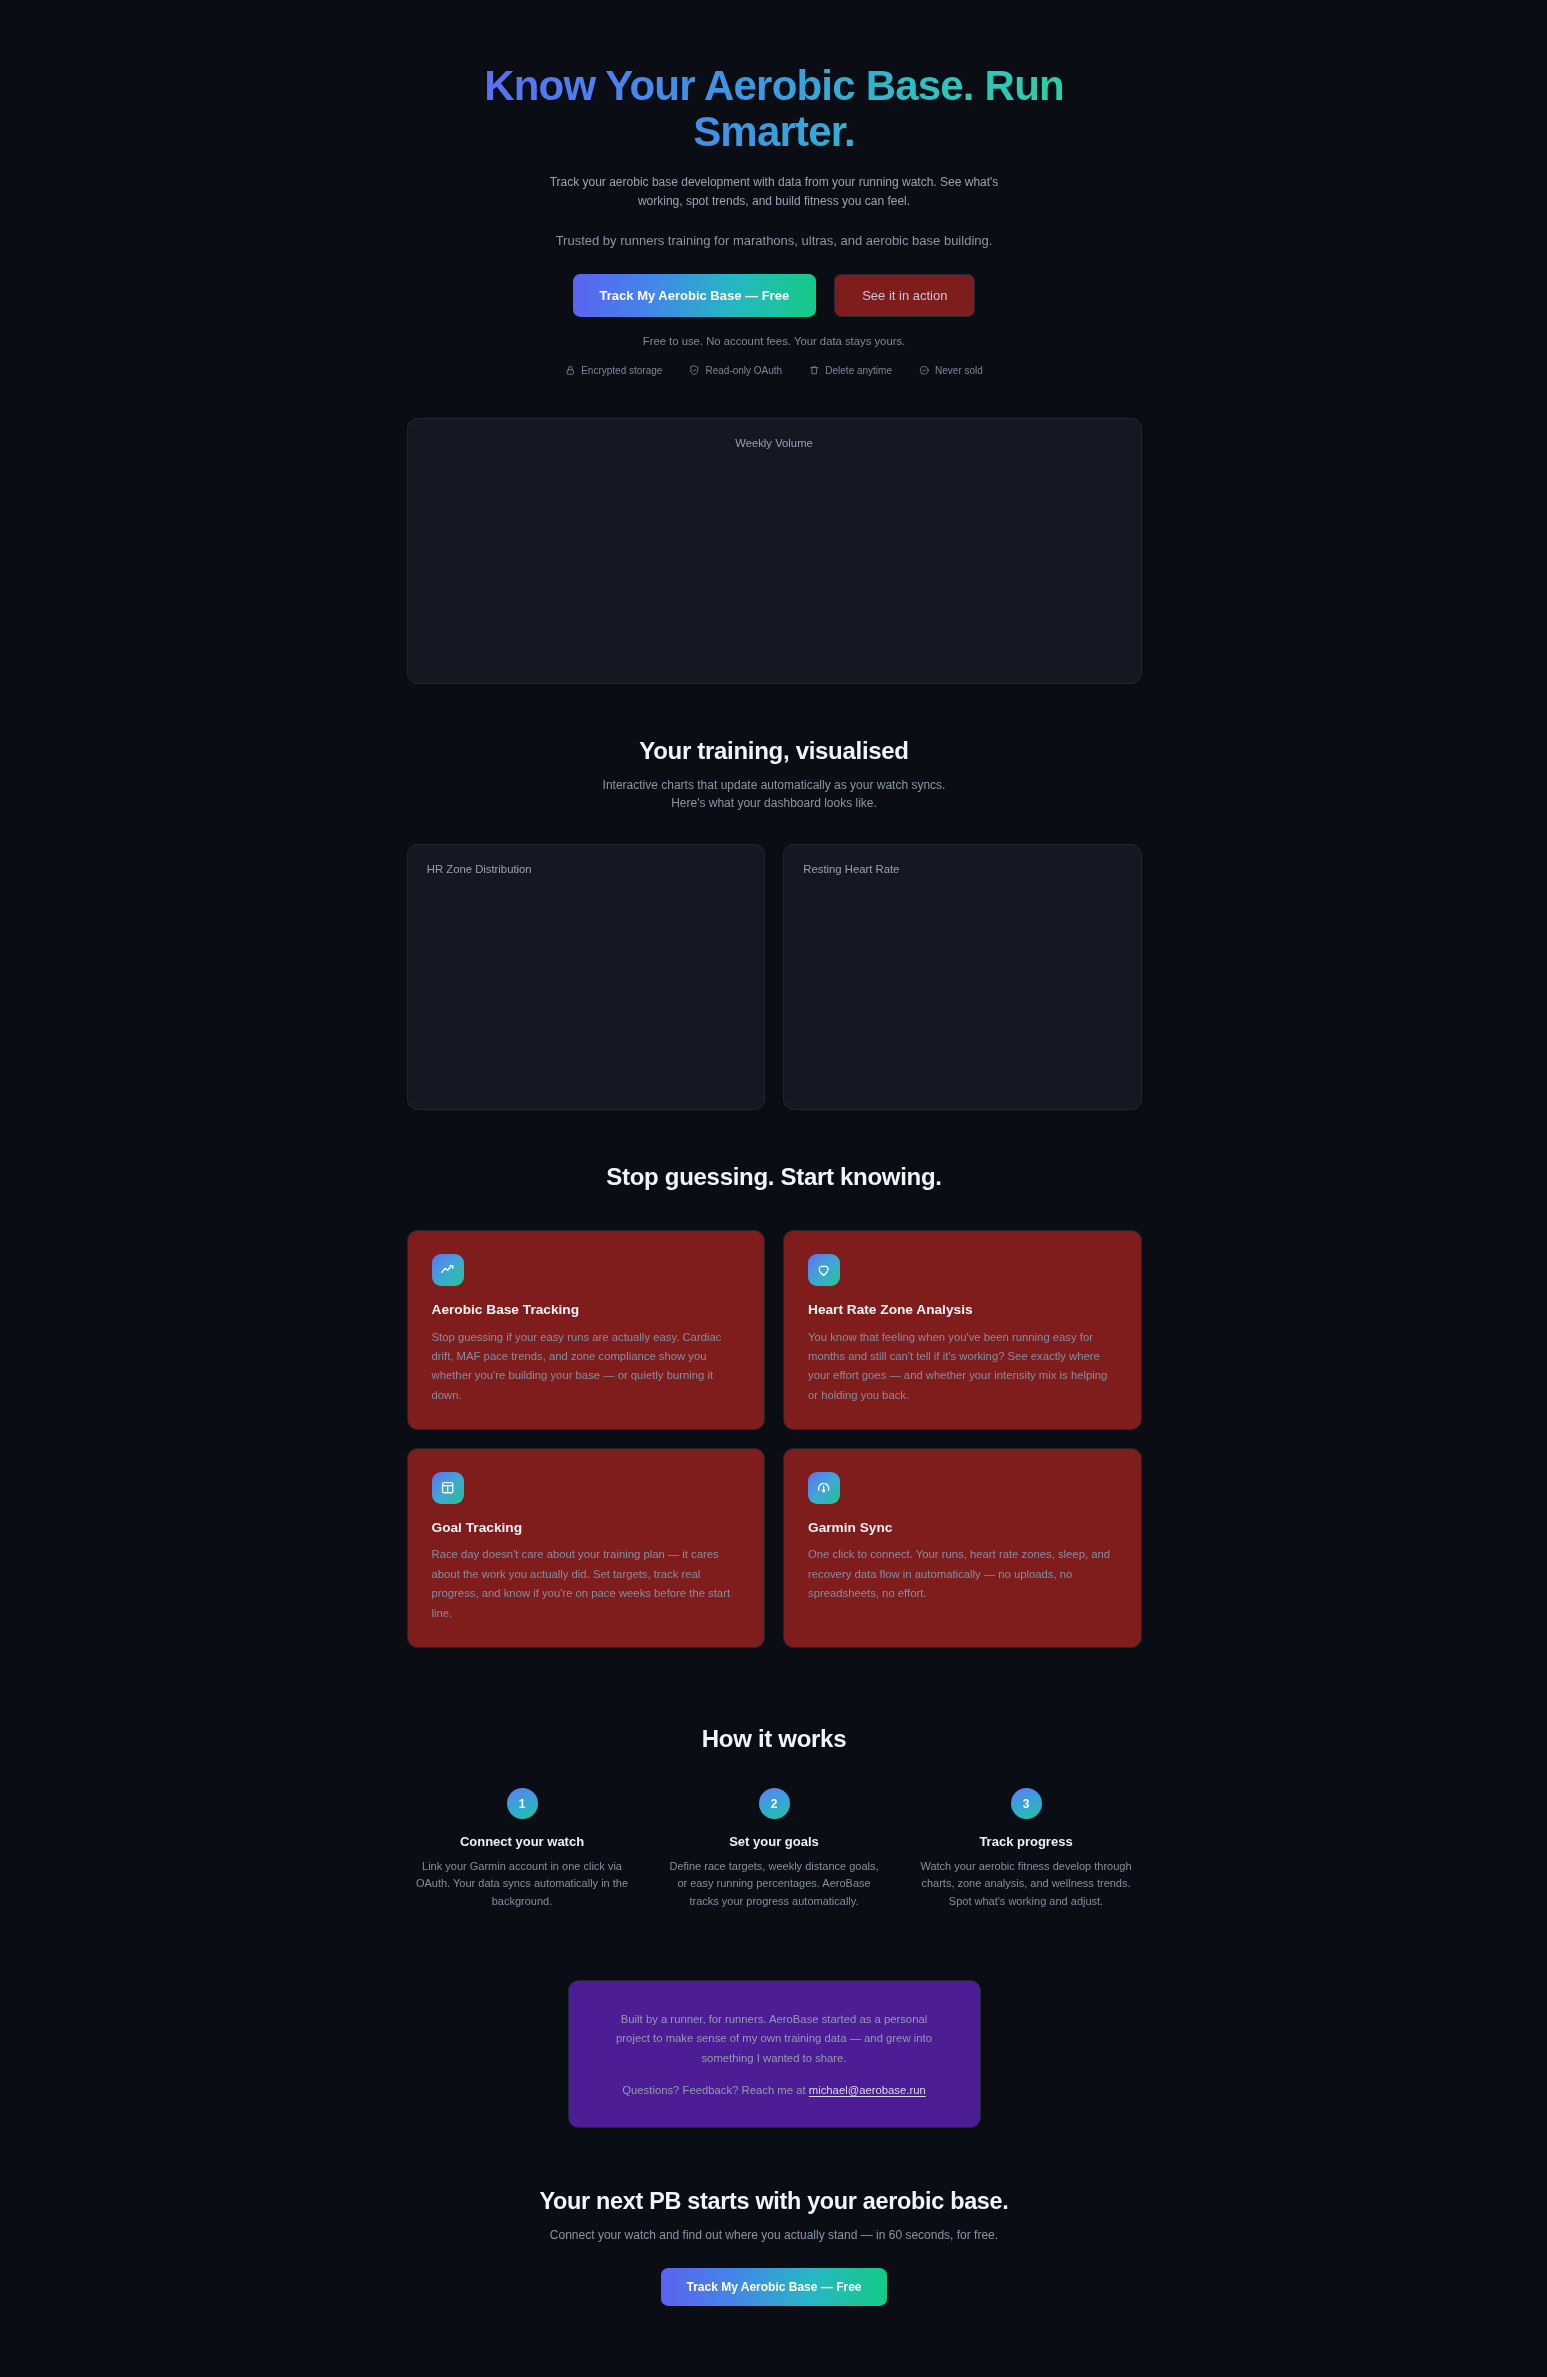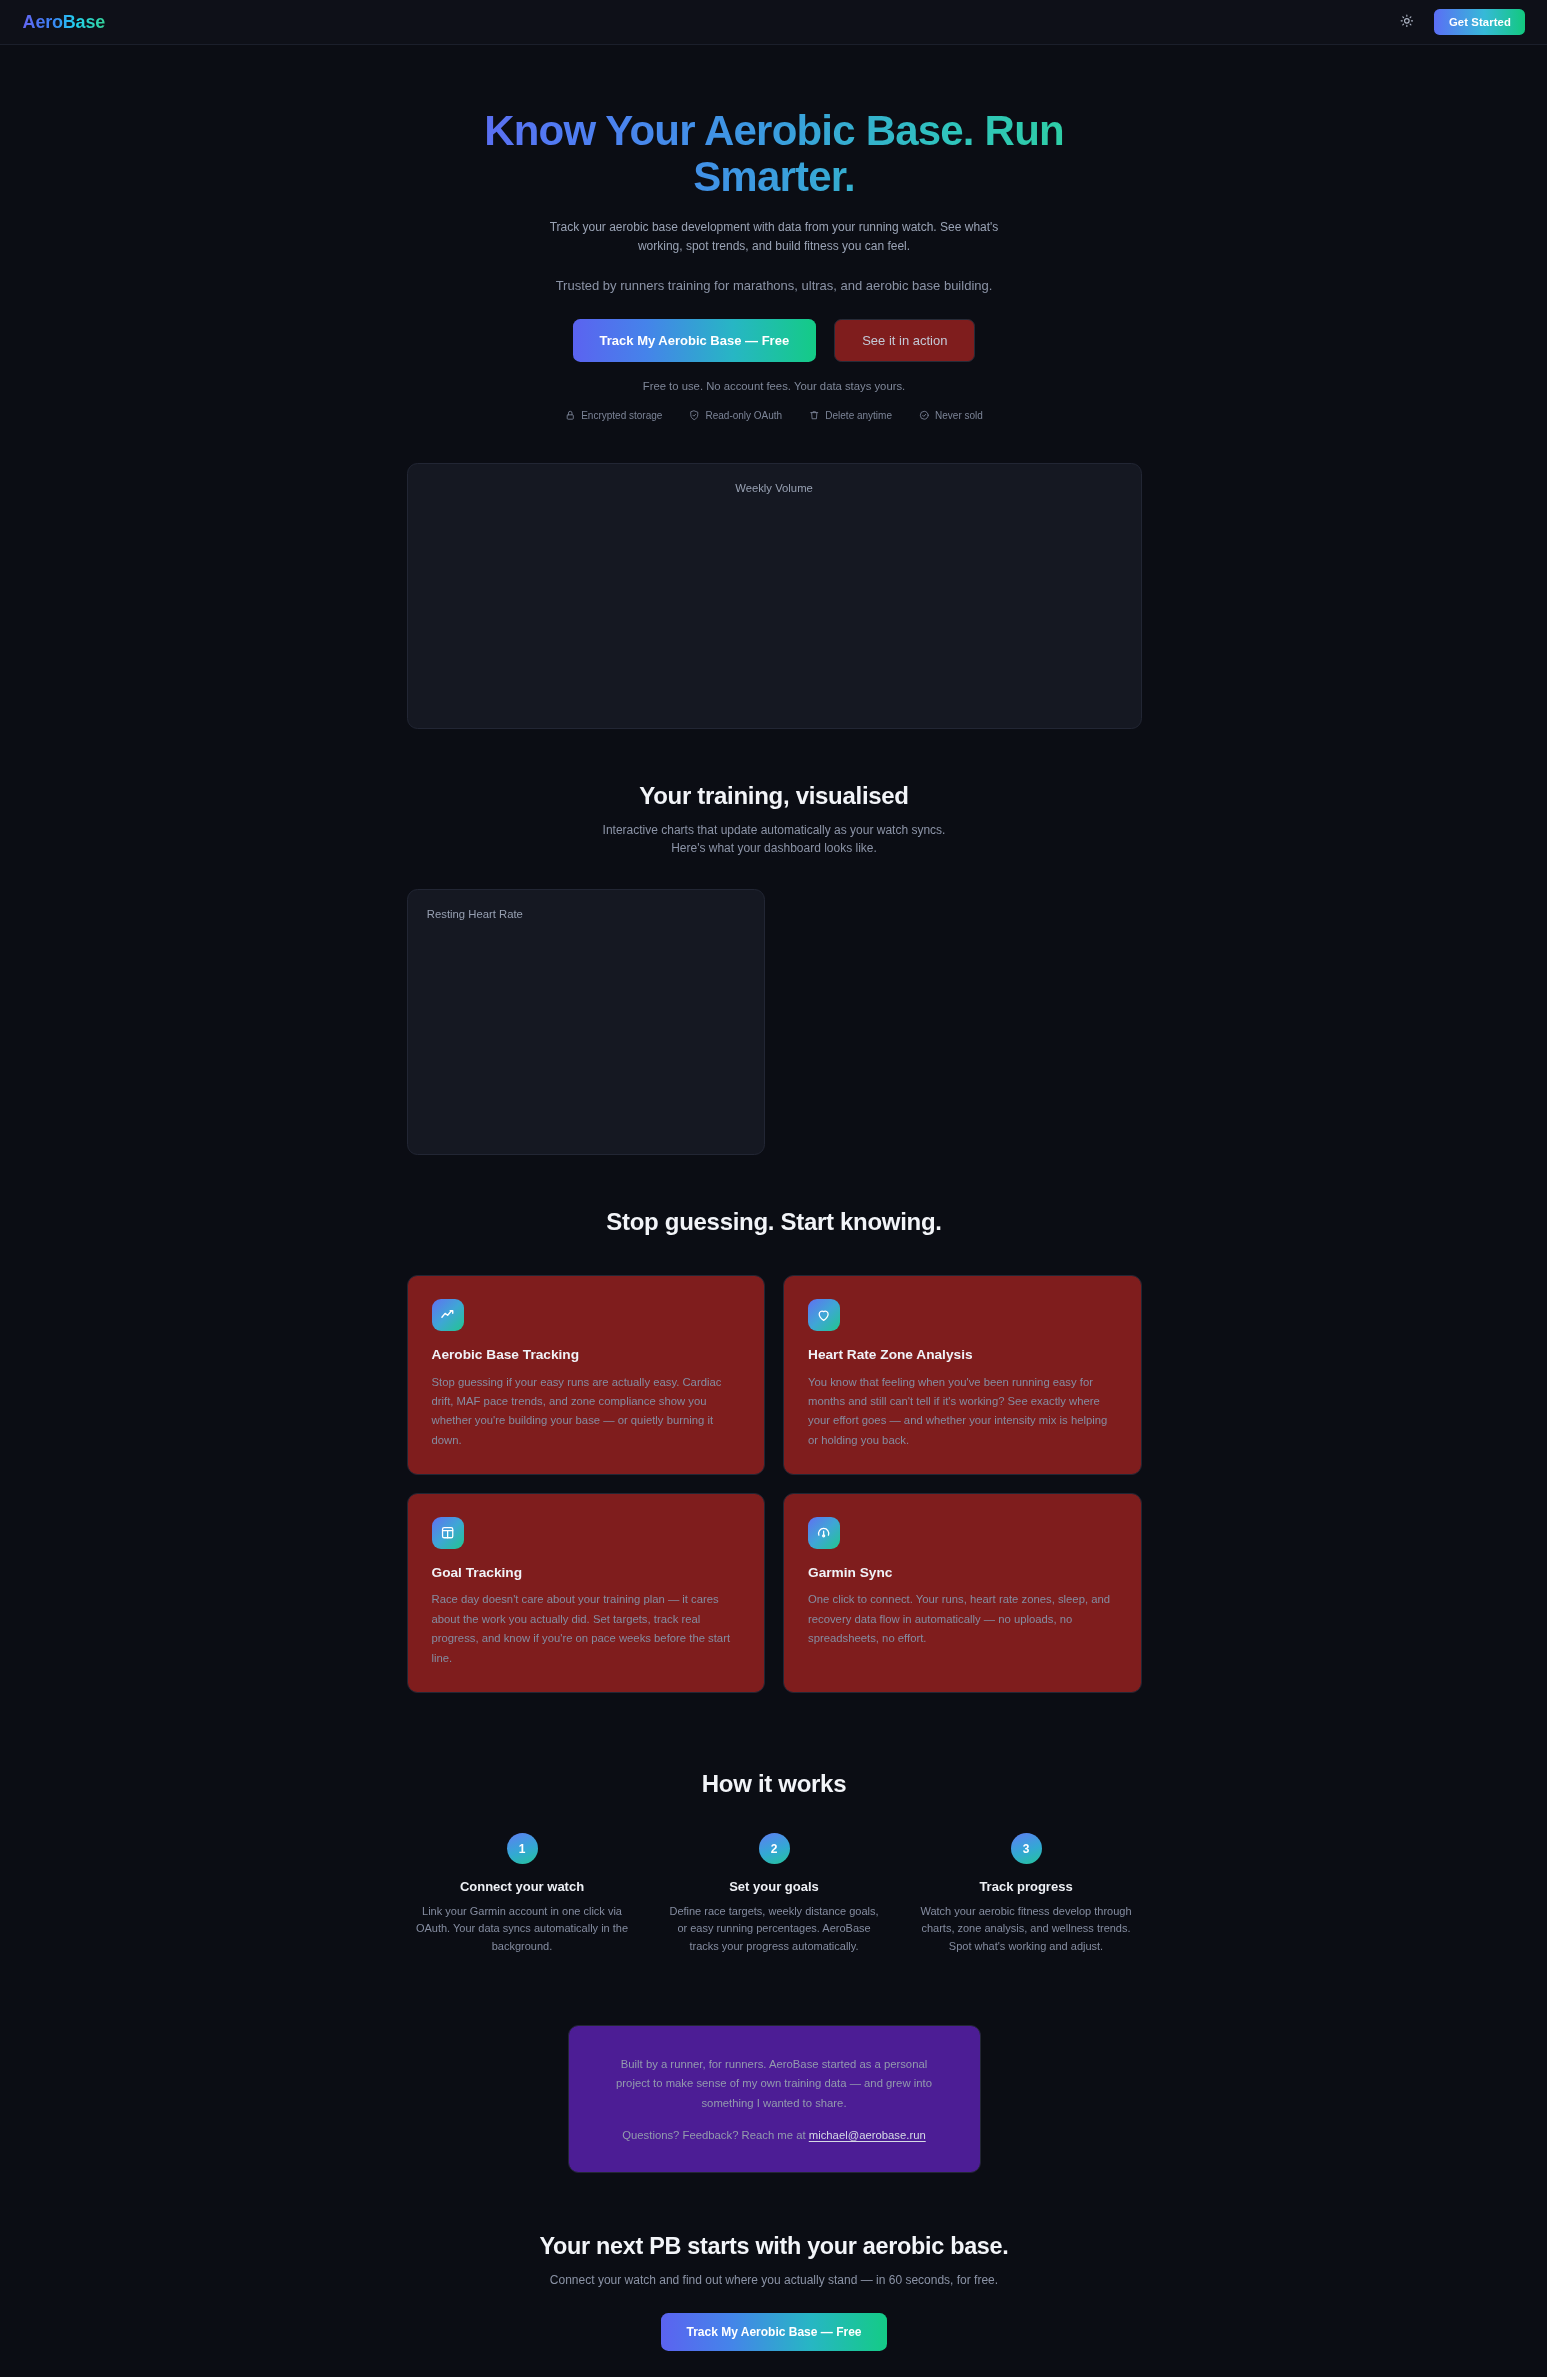--- a/index.html
+++ b/index.html
@@ -276,34 +276,20 @@
     font-size: 12px;
     color: #8b93a6;
   }
   .final-cta .btn-primary { margin-top: 26px; padding: 12px 26px; font-size: 12px; }
 </style>
 </head>
 <body>
 
 <div class="page">
 
-  <header class="site-header">
-    <div class="brand">AeroBase</div>
-    <div class="header-right">
-      <button class="theme-toggle">
-        <span>
-          <svg width="13.7" height="13.7" viewBox="0 0 24 24" fill="none" stroke="#aeb5c4" stroke-width="2" stroke-linecap="round">
-            <circle cx="12" cy="12" r="4"></circle>
-            <path d="M12 2v2M12 20v2M4.9 4.9l1.4 1.4M17.7 17.7l1.4 1.4M2 12h2M20 12h2M4.9 19.1l1.4-1.4M17.7 6.3l1.4-1.4"></path>
-          </svg>
-        </span>
-      </button>
-      <button class="btn-getstarted">Get Started</button>
-    </div>
-  </header>
 
   <section class="hero">
     <h1 class="hero-title">Know Your Aerobic Base. Run Smarter.</h1>
     <p class="hero-sub">Track your aerobic base development with data from your running watch. See what's working, spot trends, and build fitness you can feel.</p>
     <p class="hero-trust">Trusted by runners training for marathons, ultras, and aerobic base building.</p>
 
     <div class="cta-row">
       <button class="btn-primary">Track My Aerobic Base — Free</button>
       <button class="btn-secondary">See it in action</button>
     </div>
@@ -355,20 +341,24 @@
       </div>
     </div>
   </section>
 
   <section class="section">
     <h2 class="section-title">Your training, visualised</h2>
     <p class="section-sub">Interactive charts that update automatically as your watch syncs. Here's what your dashboard looks like.</p>
 
     <div class="dual-charts">
       <div class="chart-card">
+        <div class="chart-title">HR Zone Distribution</div>
+        <div class="chart-plot"></div>
+      </div>
+      <div class="chart-card">
         <div class="chart-title">Resting Heart Rate</div>
         <div class="chart-plot"></div>
       </div>
     </div>
   </section>
 
   <section class="section" style="">
     <h2 class="section-title">Stop guessing. Start knowing.</h2>
 
     <div class="features">

